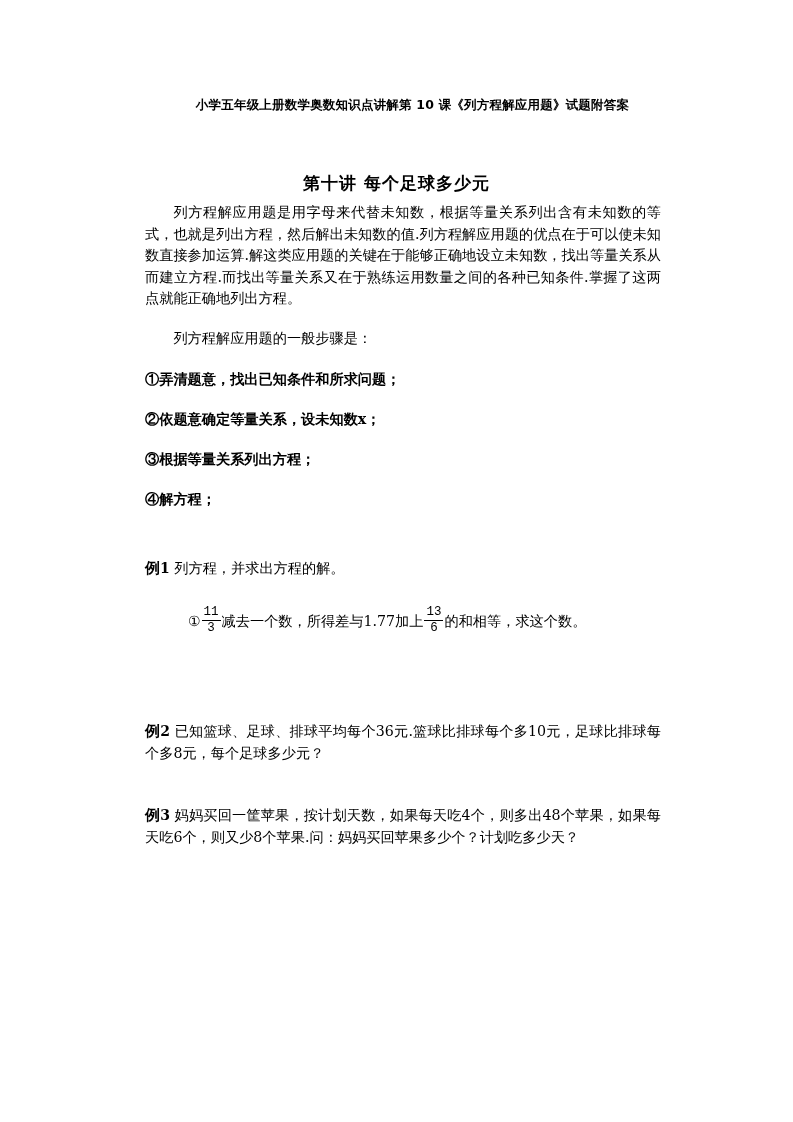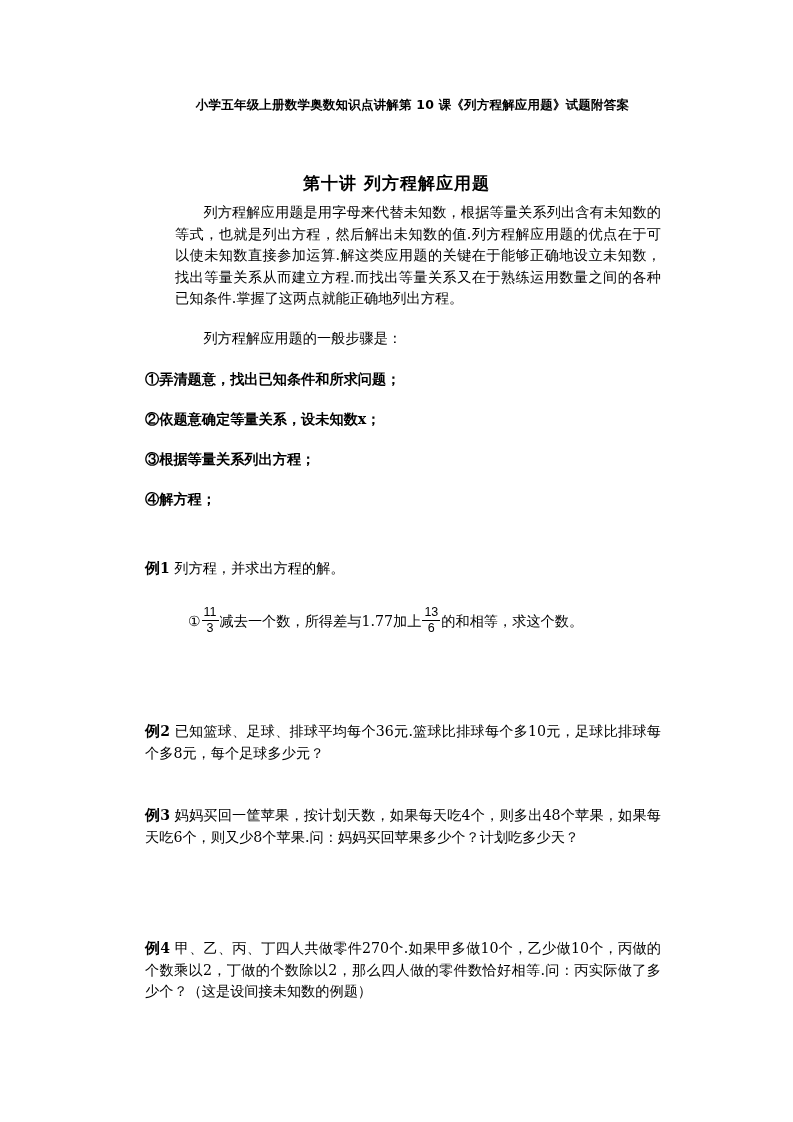--- a/index.html
+++ b/index.html
@@ -60,21 +60,21 @@
   }
 
   p.body-para {
     margin: 0;
     font-size: 14.2px;
     line-height: 21.5px;
     text-align: justify;
     text-justify: inter-ideograph;
     letter-spacing: 0px;
   }
-  p.indent2 { text-indent: 2em; margin-left: 30px; }
+  p.indent2 { text-indent: 2em; }
 
   .gap-18 { height: 18px; }
 
   p.step {
     margin: 0;
     font-size: 14.2px;
     line-height: 21px;
     text-indent: 0;
   }
   .step-block { margin-top: 20px; font-weight: bold; }
@@ -111,21 +111,21 @@
     white-space: nowrap;
   }
   .circled {
     font-size: 14px;
     vertical-align: middle;
   }
   .frac {
     display: inline-block;
     vertical-align: middle;
     text-align: center;
-    font-family: Liberation Sans, sans-serif;
+    font-family: Liberation Mono, monospace;
     font-size: 12.5px;
     line-height: 13px;
     margin: 0 1px;
     position: relative;
     top: -1px;
   }
   .frac .num {
     display: block;
     padding: 0 2px 0px 2px;
   }
@@ -145,21 +145,21 @@
     vertical-align: middle;
   }
 </style>
 </head>
 <body>
 
 <div class="page">
 
   <div class="doc-header">小学五年级上册数学奥数知识点讲解第 10 课《列方程解应用题》试题附答案</div>
 
-  <h1 class="doc-title">第十讲  列方程解应用题</h1>
+  <h1 class="doc-title">第十讲  每个足球多少元</h1>
 
   <div class="content">
 
     <p class="body-para indent2">列方程解应用题是用字母来代替未知数，根据等量关系列出含有未知数的等式，也就是列出方程，然后解出未知数的值.列方程解应用题的优点在于可以使未知数直接参加运算.解这类应用题的关键在于能够正确地设立未知数，找出等量关系从而建立方程.而找出等量关系又在于熟练运用数量之间的各种已知条件.掌握了这两点就能正确地列出方程。</p>
 
     <div class="gap-18"></div>
 
     <p class="body-para indent2">列方程解应用题的一般步骤是：</p>
 
     <div class="step-block">
@@ -182,18 +182,14 @@
   <div class="example" style="top:721px;">
     <span class="ex-label"><span>例</span><span class="ex-num">2</span></span>
     <span>已知篮球、足球、排球平均每个36元.篮球比排球每个多10元，足球比排球每个多8元，每个足球多少元？</span>
   </div>
 
   <div class="example" style="top:805px;">
     <span class="ex-label"><span>例</span><span class="ex-num">3</span></span>
     <span>妈妈买回一筐苹果，按计划天数，如果每天吃4个，则多出48个苹果，如果每天吃6个，则又少8个苹果.问：妈妈买回苹果多少个？计划吃多少天？</span>
   </div>
 
-  <div class="example" style="top:938px;">
-    <span class="ex-label"><span>例</span><span class="ex-num">4</span></span>
-    <span>甲、乙、丙、丁四人共做零件270个.如果甲多做10个，乙少做10个，丙做的个数乘以2，丁做的个数除以2，那么四人做的零件数恰好相等.问：丙实际做了多少个？（这是设间接未知数的例题）</span>
-  </div>
 
 </div>
 
 </body></html>

